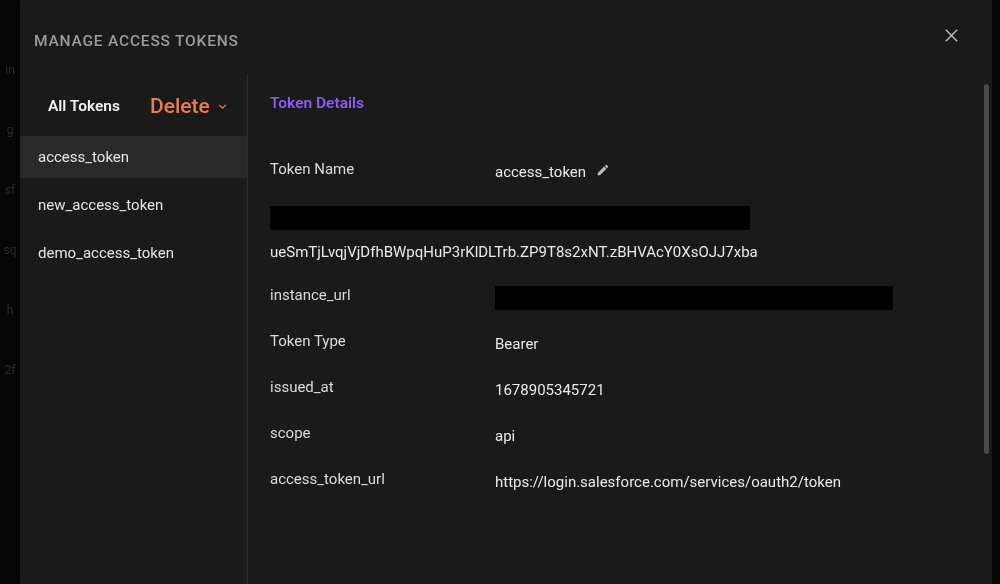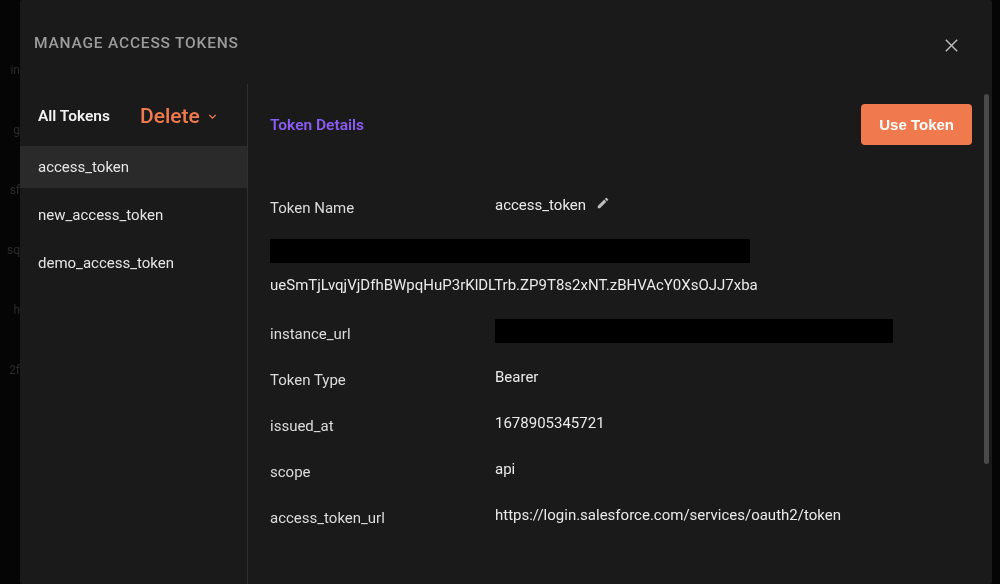--- a/index.html
+++ b/index.html
@@ -9,34 +9,34 @@
     font-family: -apple-system, BlinkMacSystemFont, "Segoe UI", Roboto, Helvetica, Arial, sans-serif;
     color: #cfcfcf;
     overflow: hidden;
   }
   .backdrop {
     position: absolute; inset: 0;
     background: #050505;
   }
   .bg-noise {
     position: absolute; left: 0; top: 0; width: 20px; height: 100%;
-    color: #2b2b2b; font-size: 12px; padding-top: 40px; line-height: 60px; text-align: right;
+    color: #2b2b2b; font-size: 12px; padding-top: 40px; line-height: 60px; text-align: center;
     overflow: hidden;
   }
   .modal {
     position: absolute;
     left: 20px; top: 0; right: 8px; bottom: 0;
     background: #1a1a1a;
     display: flex; flex-direction: column;
     border-radius: 2px;
     overflow: hidden;
   }
   .modal-header {
-    display: flex; align-items: flex-start; justify-content: space-between;
-    padding: 34px 28px 24px 14px;
+    display: flex; align-items: flex-end; justify-content: space-between;
+    padding: 24px 28px 24px 14px;
   }
   .modal-title {
     color: #9c9c9c;
     font-size: 15.5px;
     font-weight: 500;
     letter-spacing: 0.8px;
   }
   .close-btn {
     width: 26px; height: 26px;
     display: flex; align-items: center; justify-content: center;
@@ -50,21 +50,21 @@
     position: relative;
   }
 
   .sidebar {
     width: 228px; flex: 0 0 228px;
     border-right: 1px solid #2f2f2f;
     display: flex; flex-direction: column;
   }
   .sidebar-head {
     display: flex; align-items: center; gap: 30px;
-    padding: 20px 18px 18px 18px;
+    padding: 20px 18px 18px 28px;
   }
   .all-tokens {
     color: #f2f2f2; font-size: 15.5px; font-weight: 600;
   }
   .delete-ctl {
     display: flex; align-items: center; gap: 6px;
     color: #f07a4e; font-size: 21px; font-weight: 500;
     cursor: pointer;
   }
   .delete-ctl svg { width: 13px; height: 13px; stroke: #f07a4e; }
@@ -94,21 +94,21 @@
   .use-btn {
     background: #f07a4e;
     color: #fff; font-size: 15px; font-weight: 600;
     border: none; border-radius: 4px;
     padding: 12px 18px;
     cursor: pointer;
   }
 
   .fields { display: flex; flex-direction: column; gap: 22px; }
   .field-row {
-    display: flex; align-items: flex-end;
+    display: flex; align-items: flex-start;
   }
   .field-label {
     flex: 0 0 225px;
     color: #dcdcdc; font-size: 15px;
   }
   .field-value {
     flex: 1; min-width: 0;
     color: #eaeaea; font-size: 15px;
     word-break: break-all;
     line-height: 1.6;
@@ -186,23 +186,20 @@
         </div>
         <div class="token-item">
           <span>demo_access_token</span>
         </div>
       </div>
     </div>
 
     <div class="details">
       <div class="details-head">
         <div class="details-title">Token Details</div>
-        <button class="use-btn">
-          <span>Use Token</span>
-        </button>
       </div>
 
       <div class="fields">
 
         <div class="field-row">
           <div class="field-label">Token Name</div>
           <div class="field-value inline-value">
             <span>access_token</span>
             <span class="edit-icon">
               <svg viewBox="0 0 24 24">

